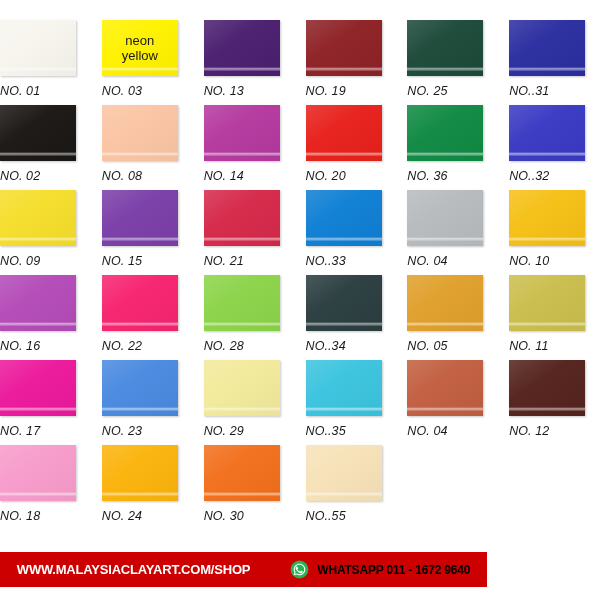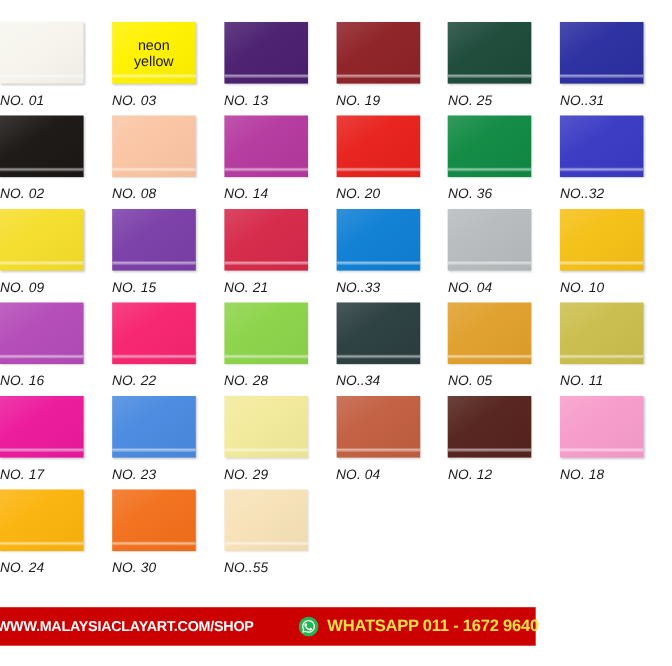--- a/index.html
+++ b/index.html
@@ -132,22 +132,22 @@
   }
 
   .wa-icon {
     width: 19px;
     height: 19px;
     flex: 0 0 19px;
     display: block;
   }
 
   .footer-phone {
-    color: #fde047;
-    font-size: 15px;
+    color: #000000;
+    font-size: 12px;
     font-weight: bold;
     letter-spacing: -0.2px;
     font-family: "Liberation Sans", sans-serif;
     white-space: nowrap;
   }
 </style>
 </head>
 <body>
 
 <div class="page">
@@ -255,20 +255,24 @@
         <div class="swatch" style="background: rgb(236, 25, 156);"></div>
         <div class="swatch-label">NO. 17</div>
       </div>
       <div class="swatch-cell">
         <div class="swatch" style="background: rgb(74, 138, 224);"></div>
         <div class="swatch-label">NO. 23</div>
       </div>
       <div class="swatch-cell">
         <div class="swatch" style="background: rgb(242, 234, 155);"></div>
         <div class="swatch-label">NO. 29</div>
+      </div>
+      <div class="swatch-cell">
+        <div class="swatch" style="background: rgb(60, 196, 223);"></div>
+        <div class="swatch-label">NO..35</div>
       </div>
       <div class="swatch-cell">
         <div class="swatch" style="background: rgb(194, 95, 65);"></div>
         <div class="swatch-label">NO. 04</div>
       </div>
       <div class="swatch-cell">
         <div class="swatch" style="background: rgb(85, 35, 29);"></div>
         <div class="swatch-label">NO. 12</div>
       </div>
       <div class="swatch-cell">

